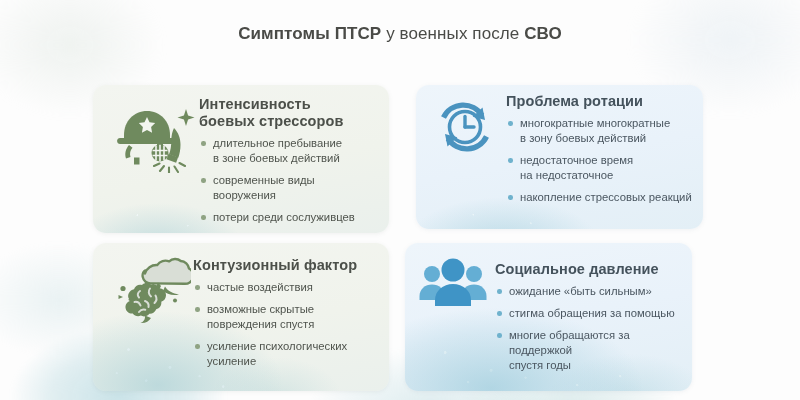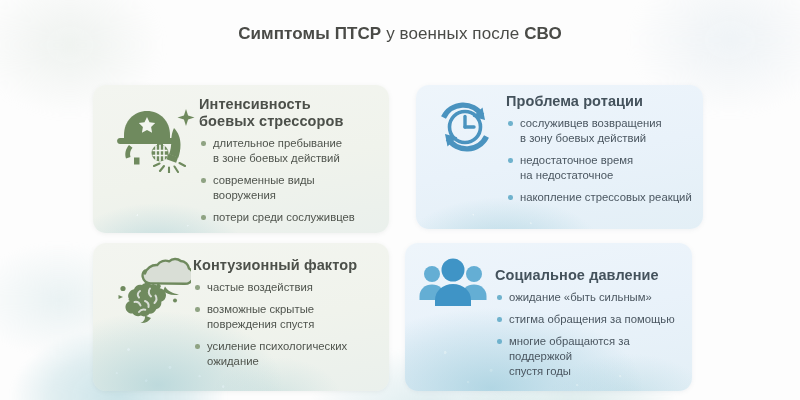--- a/index.html
+++ b/index.html
@@ -153,21 +153,21 @@
 
   .card-body {
     position:relative; z-index:2;
     flex:1 1 auto;
     padding-top:11px;
     padding-right:8px;
   }
   #card-1 .card-body { padding-left:2px; }
   #card-2 .card-body { padding-left:6px; padding-top:8px; }
   #card-3 .card-body { padding-left:2px; padding-top:14px; }
-  #card-4 .card-body { padding-left:6px; padding-top:24px; }
+  #card-4 .card-body { padding-left:6px; padding-top:18px; }
 
   .card-title {
     font-size:14.5px;
     line-height:17px;
     font-weight:bold;
     letter-spacing:.1px;
     margin-bottom:6px;
   }
   .card-green .card-title { color:#4c504a; }
   .card-blue  .card-title { color:#44525c; }
@@ -287,21 +287,21 @@
           <path d="M35 32h9"></path>
         </g>
       </svg>
     </div>
     <div class="card-body">
       <div class="card-title">
         <span class="brk">Проблема ротации</span>
       </div>
       <ul class="bullets">
         <li>
-          <span class="brk">сослуживцев возвращения</span>
+          <span class="brk">многократные многократные</span>
           <span class="brk">в зону боевых действий</span>
         </li>
         <li>
           <span class="brk">недостаточное время</span>
           <span class="brk">на недостаточное</span>
         </li>
         <li>
           <span class="brk">накопление стрессовых  реакций</span>
         </li>
       </ul>
@@ -348,21 +348,21 @@
       <ul class="bullets">
         <li>
           <span class="brk">частые воздействия</span>
         </li>
         <li>
           <span class="brk">возможные скрытые</span>
           <span class="brk">повреждения спустя</span>
         </li>
         <li>
           <span class="brk">усиление психологических</span>
-          <span class="brk">ожидание</span>
+          <span class="brk">усиление</span>
         </li>
       </ul>
     </div>
   </div>
 
   <div class="card card-blue card-b2" id="card-4">
     <div class="card-icon">
       <svg viewBox="0 0 72 60" width="72" height="60" aria-hidden="true">
 
         <g fill="#64aed4">

